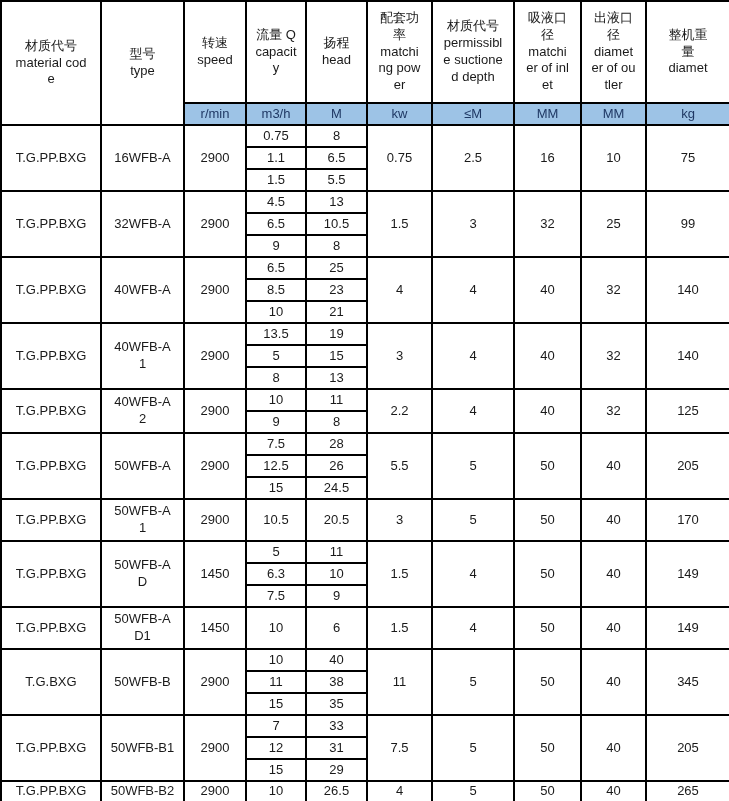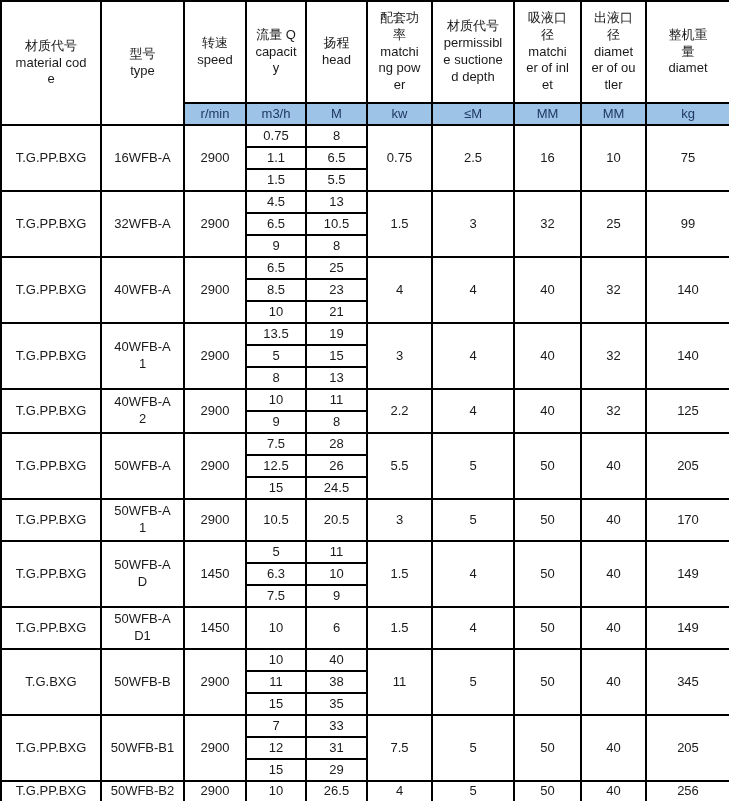--- a/index.html
+++ b/index.html
@@ -330,16 +330,16 @@
     <tr class="r21">
       <td>T.G.PP.BXG</td>
       <td>50WFB-B2</td>
       <td>2900</td>
       <td>10</td>
       <td>26.5</td>
       <td>4</td>
       <td>5</td>
       <td>50</td>
       <td>40</td>
-      <td>256</td>
+      <td>265</td>
     </tr>
   </tbody>
 </table>
 
 </body></html>

